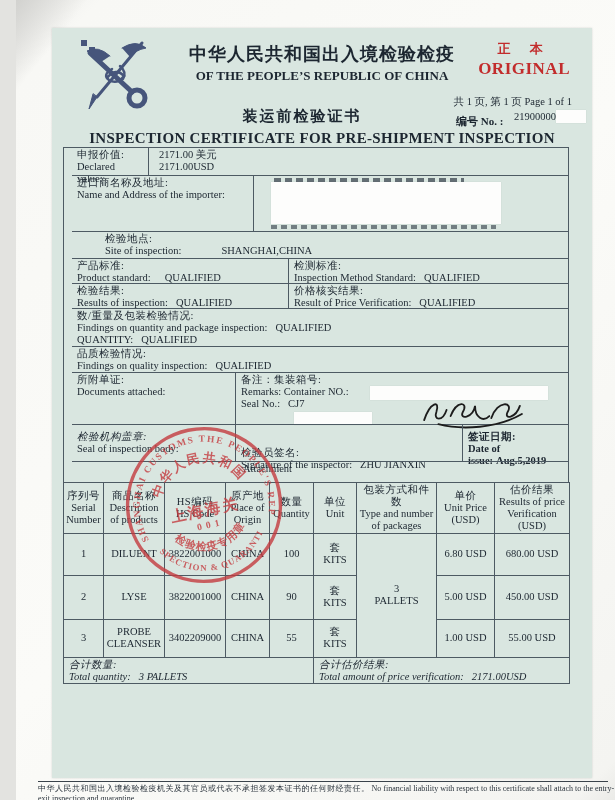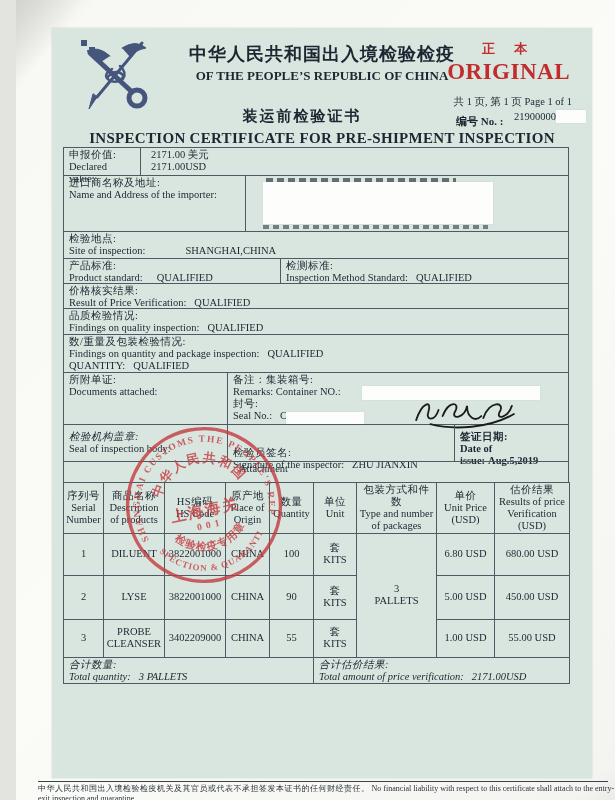--- a/index.html
+++ b/index.html
@@ -25,30 +25,30 @@
     box-shadow:0 0 2px rgba(0,0,0,.15);
   }
   
   .emblem{position:absolute;left:24px;top:8px;width:80px;height:76px;}
   .title-block{position:absolute;left:86px;top:14px;width:368px;text-align:center;}
   .title-cn{font-size:18px;font-weight:bold;letter-spacing:1px;white-space:nowrap;}
   .title-en1{font-size:13px;font-weight:bold;margin-top:3px;white-space:nowrap;}
   .title-en2{font-size:13px;font-weight:bold;margin-top:2px;white-space:nowrap;}
   .original{position:absolute;right:22px;top:12px;text-align:center;color:#c22c2c;}
   .original-cn{font-size:13px;font-weight:bold;letter-spacing:8px;white-space:nowrap;}
-  .original-en{font-size:23px;font-weight:bold;letter-spacing:.5px;margin-top:1px;}
+  .original-en{font-size:17px;font-weight:bold;letter-spacing:.5px;margin-top:1px;}
   .pages-line{position:absolute;right:20px;top:67px;font-size:10.5px;white-space:nowrap;}
   .subtitle-cn{position:absolute;left:150px;top:79px;width:200px;text-align:center;font-size:15px;font-weight:bold;letter-spacing:2px;white-space:nowrap;}
   .no-line{position:absolute;left:404px;top:86px;font-size:11px;white-space:nowrap;font-weight:bold;}
   .no-value{position:absolute;left:462px;top:83px;font-size:10.5px;white-space:nowrap;}
   .subtitle-en{position:absolute;left:0;top:102px;width:540px;text-align:center;font-size:15px;font-weight:bold;letter-spacing:.3px;white-space:nowrap;}
   .redact{position:absolute;background:#fdfdfc;box-shadow:0 0 1px rgba(0,0,0,.12);}
   
   .sheet{position:absolute;left:11px;top:119px;width:506px;}
-  .grid{border:1.5px solid #4d5a63;border-bottom:none;box-sizing:border-box;}
+  .grid{border:1.5px solid #4d5a63;border-bottom:none;box-sizing:border-box;padding-left:8px;}
   .grow{display:flex;border-top:1px solid #4d5a63;box-sizing:border-box;position:relative;}
   .grow:first-child{border-top:none;}
   .gcell{box-sizing:border-box;padding:1px 5px;font-size:10.5px;line-height:11.9px;position:relative;}
   .gcell + .gcell{border-left:1px solid #4d5a63;}
   .cn{letter-spacing:.5px;}
   .val{margin-left:14px;}
   .valsm{margin-left:8px;}
   
   table.att{border-collapse:collapse;width:506px;table-layout:fixed;margin-top:-1px;padding-left:25px;}
   table.att td{border:1px solid #4d5a63;font-size:10.5px;line-height:11.9px;text-align:center;padding:1px 2px;box-sizing:border-box;}
@@ -126,68 +126,71 @@
             <div>Name and Address of the importer:</div>
           </div>
           <div class="gcell" style="flex:1;">
             <div style="position:absolute;left:20px;top:2px;width:190px;height:5px;background:repeating-linear-gradient(90deg,#3c4750 0 7px,rgba(0,0,0,0) 7px 11px);filter:blur(.6px);opacity:.75;"></div>
             <div class="redact" style="left:17px;top:6px;width:230px;height:42px;"></div>
             <div style="position:absolute;left:17px;top:49px;width:225px;height:4px;background:repeating-linear-gradient(90deg,#3c4750 0 6px,rgba(0,0,0,0) 6px 10px);filter:blur(.7px);opacity:.65;"></div>
           </div>
         </div>
 
         <div class="grow" style="height:27px;">
-          <div class="gcell" style="flex:1;">
+          <div class="gcell" style="flex:1;margin-left:28px;">
             <div class="cn">检验地点:</div>
             <div><span>Site of inspection:</span><span class="val" style="margin-left:40px;">SHANGHAI,CHINA</span></div>
           </div>
         </div>
 
         <div class="grow" style="height:25px;">
           <div class="gcell" style="width:216px;">
             <div class="cn">产品标准:</div>
             <div><span>Product standard:</span><span class="val">QUALIFIED</span></div>
           </div>
           <div class="gcell" style="flex:1;">
             <div class="cn">检测标准:</div>
             <div><span>Inspection Method Standard:</span><span class="valsm">QUALIFIED</span></div>
           </div>
         </div>
 
         <div class="grow" style="height:25px;">
+          <div class="gcell" style="width:216px;">
+            <div class="cn">检验结果:</div>
+            <div><span>Results of inspection:</span><span class="valsm">QUALIFIED</span></div>
+          </div>
           <div class="gcell" style="flex:1;">
             <div class="cn">价格核实结果:</div>
             <div><span>Result of Price Verification:</span><span class="valsm">QUALIFIED</span></div>
-          </div>
-        </div>
-
-        <div class="grow" style="height:26px;">
-          <div class="gcell" style="flex:1;">
-            <div class="cn">品质检验情况:</div>
-            <div><span>Findings on quality inspection:</span><span class="valsm">QUALIFIED</span></div>
           </div>
         </div>
 
         <div class="grow" style="height:38px;">
           <div class="gcell" style="flex:1;">
             <div class="cn">数/重量及包装检验情况:</div>
             <div><span>Findings on quantity and package inspection:</span><span class="valsm">QUALIFIED</span></div>
             <div><span>QUANTITY:</span><span class="valsm">QUALIFIED</span></div>
+          </div>
+        </div>
+
+        <div class="grow" style="height:26px;">
+          <div class="gcell" style="flex:1;">
+            <div class="cn">品质检验情况:</div>
+            <div><span>Findings on quality inspection:</span><span class="valsm">QUALIFIED</span></div>
           </div>
         </div>
 
         <div class="grow" style="height:52px;">
           <div class="gcell" style="width:163px;">
             <div class="cn">所附单证:</div>
             <div>Documents attached:</div>
           </div>
           <div class="gcell" style="flex:1;">
             <div class="cn">备注：集装箱号:</div>
             <div>Remarks: Container NO.:</div>
-            <div class="cn">封号:</div>
             <div><span>Seal No.:</span><span class="valsm">CJ7</span></div>
             <div class="redact" style="left:134px;top:13px;width:178px;height:14px;"></div>
             <div class="redact" style="left:58px;top:39px;width:78px;height:13px;"></div>
           </div>
         </div>
 
         <div class="grow" style="height:37px;">
           <div class="gcell" style="width:163px;">
             <div class="cn" style="margin-top:5px;font-style:italic;">检验机构盖章:</div>
             <div>Seal of inspection body:</div>

